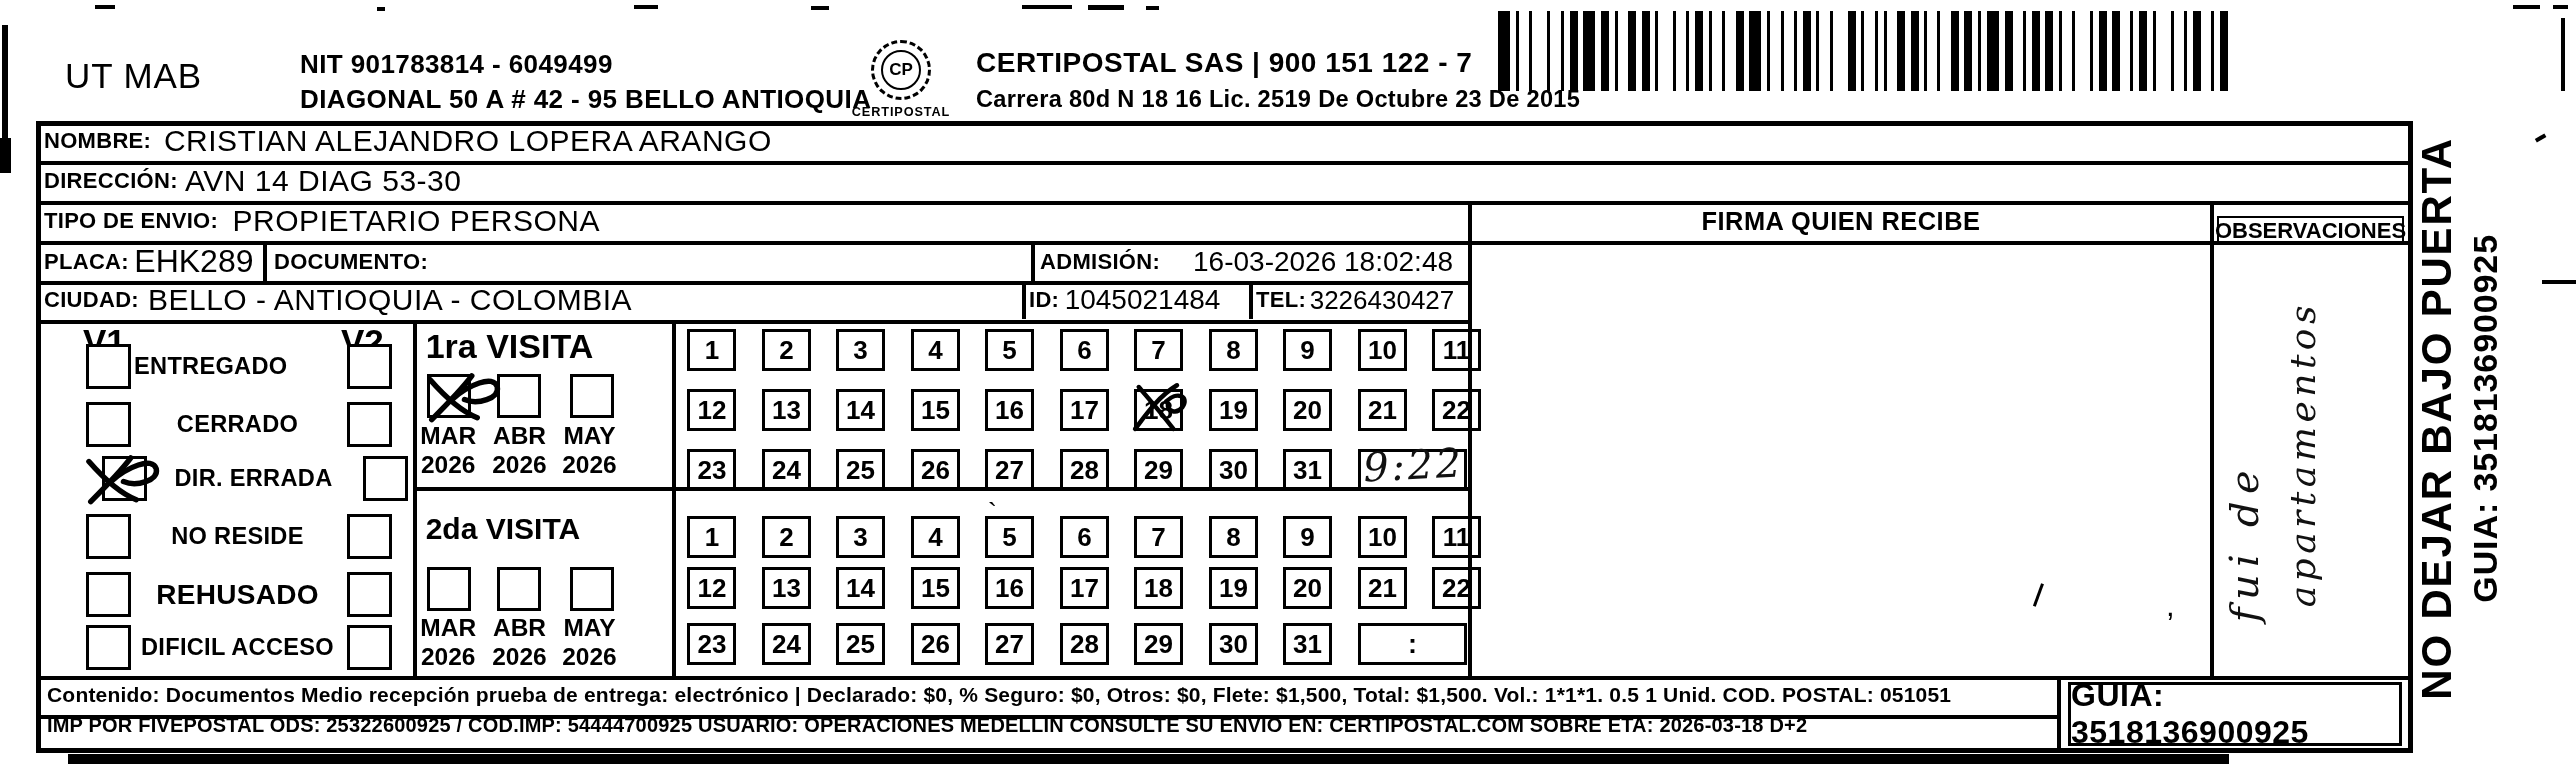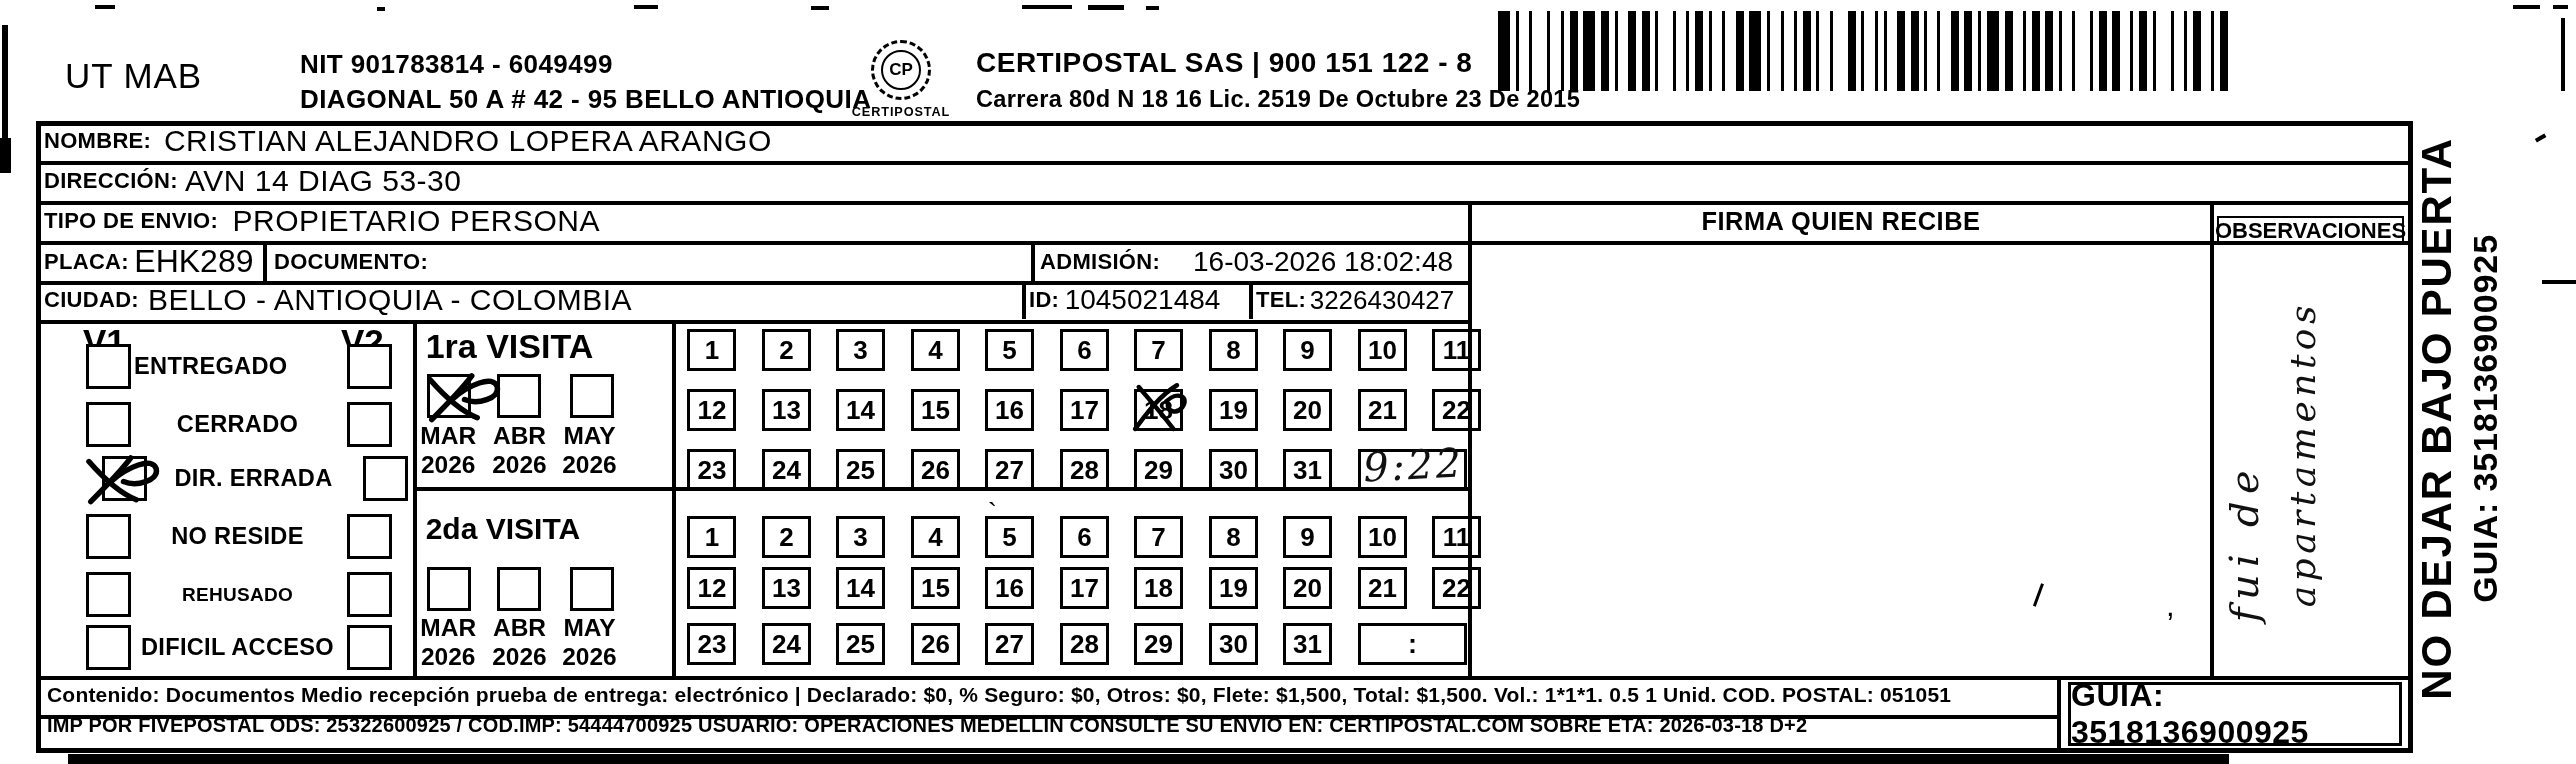--- a/index.html
+++ b/index.html
@@ -53,21 +53,21 @@
 
   <div class="abs" style="left:840px;top:40px;width:122px;text-align:center">
     <div style="margin:0 auto;width:54px;height:54px;border:3.6px dashed #000;border-radius:50%;display:flex;align-items:center;justify-content:center">
       <div style="width:36px;height:36px;border:2.7px solid #000;border-radius:50%;display:flex;align-items:center;justify-content:center;font-weight:bold;font-size:17px">CP</div>
     </div>
     <div style="font-weight:bold;font-size:12.7px;letter-spacing:0.9px;margin-top:4.5px">CERTIPOSTAL</div>
     <div style="margin:2.7px auto 0;width:94px;border-top:2.7px dotted #000"></div>
   </div>
 
   <div class="abs" style="left:976px;top:47px">
-    <div style="font-weight:bold;font-size:28px;letter-spacing:0.5px">CERTIPOSTAL SAS | 900 151 122 - 8</div>
+    <div style="font-weight:bold;font-size:28px;letter-spacing:0.5px">CERTIPOSTAL SAS | 900 151 122 - 7</div>
     <div style="font-weight:bold;font-size:23.6px;margin-top:7.3px;letter-spacing:0.3px">Carrera 80d N 18 16  Lic. 2519 De Octubre 23 De 2015</div>
   </div>
 
   <div class="abs" id="barcode" style="left:1498px;top:11px;width:735px;height:80px">
       <div style="position: absolute; left: 0px; top: 0px; width: 12.4px; height: 80px; background: rgb(0, 0, 0);"></div>
       <div style="position: absolute; left: 18px; top: 0px; width: 3.4px; height: 80px; background: rgb(0, 0, 0);"></div>
       <div style="position: absolute; left: 31px; top: 0px; width: 3.4px; height: 80px; background: rgb(0, 0, 0);"></div>
       <div style="position: absolute; left: 49px; top: 0px; width: 3.4px; height: 80px; background: rgb(0, 0, 0);"></div>
       <div style="position: absolute; left: 63px; top: 0px; width: 3.4px; height: 80px; background: rgb(0, 0, 0);"></div>
       <div style="position: absolute; left: 72px; top: 0px; width: 7.9px; height: 80px; background: rgb(0, 0, 0);"></div>
@@ -200,21 +200,21 @@
           <div class="abs bold" style="left: 98px; top: 0px; width: 207px; height: 45px; line-height: 45px; text-align: center; font-size: 23.6px; letter-spacing: 0.3px;">DIR. ERRADA</div>
           <div class="chk" style="left: 311px; top: 0px; width: 45px; height: 45px;"></div>
         </div>
         <div class="abs" style="left: 0px; top: 194px; width: 377px; height: 45px;">
           <div class="chk" style="left: 50px; top: 0px; width: 45px; height: 45px;"></div>
           <div class="abs bold" style="left: 98px; top: 0px; width: 207px; height: 45px; line-height: 45px; text-align: center; font-size: 23.6px; letter-spacing: 0.3px;">NO RESIDE</div>
           <div class="chk" style="left: 311px; top: 0px; width: 45px; height: 45px;"></div>
         </div>
         <div class="abs" style="left: 0px; top: 252px; width: 377px; height: 45px;">
           <div class="chk" style="left: 50px; top: 0px; width: 45px; height: 45px;"></div>
-          <div class="abs bold" style="left: 98px; top: 0px; width: 207px; height: 45px; line-height: 45px; text-align: center; font-size: 19px; letter-spacing: 0.3px;">REHUSADO</div>
+          <div class="abs bold" style="left: 98px; top: 0px; width: 207px; height: 45px; line-height: 45px; text-align: center; font-size: 28px; letter-spacing: 0.3px;">REHUSADO</div>
           <div class="chk" style="left: 311px; top: 0px; width: 45px; height: 45px;"></div>
         </div>
         <div class="abs" style="left: 0px; top: 305px; width: 377px; height: 45px;">
           <div class="chk" style="left: 50px; top: 0px; width: 45px; height: 45px;"></div>
           <div class="abs bold" style="left: 98px; top: 0px; width: 207px; height: 45px; line-height: 45px; text-align: center; font-size: 23.6px; letter-spacing: 0.3px;">DIFICIL ACCESO</div>
           <div class="chk" style="left: 311px; top: 0px; width: 45px; height: 45px;"></div>
         </div>
       </div>
   </div>
 

